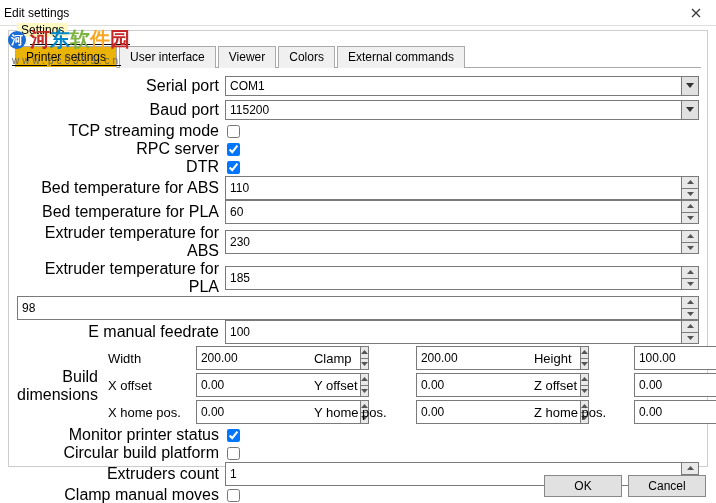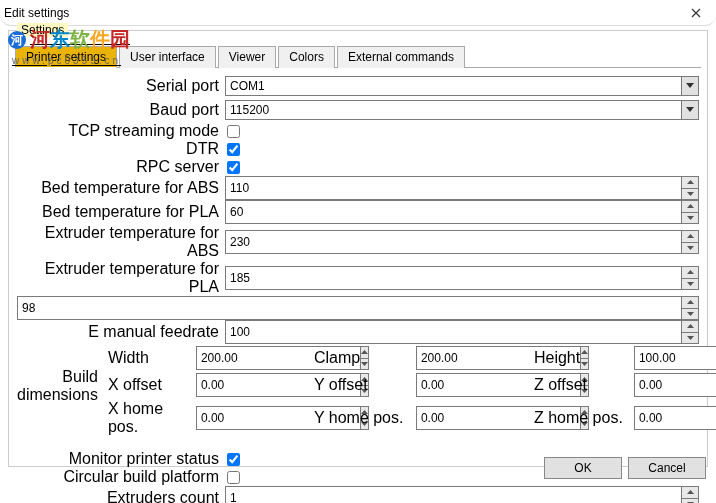--- a/index.html
+++ b/index.html
@@ -1,18 +1,18 @@
 <!DOCTYPE html>
 <html><head>
 <meta charset="utf-8">
 <style>
 * { box-sizing: border-box; margin: 0; padding: 0; }
 body { font-family: "Segoe UI", Tahoma, sans-serif; font-size: 12px; background: #fff; width: 716px; height: 503px; overflow: hidden; position: relative; }
 
-.titlebar { height: 26px; background: #fff; border-bottom: 1px solid #ddd; display: flex; align-items: center; padding: 0 4px; position: relative; border-radius: 11px; }
+.titlebar { height: 26px; background: #fff; border-bottom: 1px solid #ddd; display: flex; align-items: center; padding: 0 4px; position: relative; }
 .titlebar .title { font-size: 12px; color: #000; }
 .titlebar .close { position: absolute; right: 0; top: 0; width: 40px; height: 26px; display: flex; align-items: center; justify-content: center; font-size: 14px; }
 
 .watermark { position: absolute; top: 26px; left: 8px; z-index: 10; pointer-events: none; text-decoration: underline; }
 .watermark .dot { display:inline-block; width:18px; height:18px; border-radius:50%; background:#1a6dd6; color:#fff; font-weight:bold; text-align:center; line-height:18px; font-size:12px; margin-right:4px; vertical-align:middle;}
 .watermark .cn { font-size: 20px; font-weight: bold; vertical-align:middle; }
 .watermark .c1{color:#c62828;} .watermark .c2{color:#0088cc;} .watermark .c3{color:#7cb342;} .watermark .c4{color:#f9a825;}
 .watermark .url { font-size: 10px; color:#666; letter-spacing:3px; margin-left:4px; }
 
 .groupbox { position: absolute; top: 30px; left: 8px; right: 8px; bottom: 36px; border: 1px solid #ccc; }
@@ -35,23 +35,23 @@
 .spin.narrow { flex: 0 0 auto; width: 94px; }
 .spin input { flex:1; border:1px solid #7a7a7a; padding:2px 4px; font-size:12px; height:24px; }
 .spin .btns { width:17px; display:flex; flex-direction:column; border:1px solid #7a7a7a; border-left:none; }
 .spin .btns div { flex:1; background:#e8e8e8; display:flex; align-items:center; justify-content:center; }
 .spin .btns div:first-child{border-bottom:1px solid #7a7a7a;}
 .spin .btns svg{width:7px;height:4px;}
 
 input[type=checkbox]{ width:13px; height:13px; margin-left:2px; }
 
 .dimgrid { display:grid; grid-template-columns: 80px 110px 94px 110px 92px 110px; column-gap: 8px; row-gap: 3px; align-items:center; margin-left: 4px; }
-.dimgrid .dlbl { font-size:16px; text-align:left; }
-
-.footer { position:absolute; bottom:24px; right:10px; display:flex; gap:6px; }
+.dimgrid .dlbl { font-size:13px; text-align:left; }
+
+.footer { position:absolute; bottom:6px; right:10px; display:flex; gap:6px; }
 .btn { min-width:78px; height:22px; border:1px solid #888; background:#e1e1e1; font-size:12px; font-family:inherit; padding:2px 12px; }
 </style>
 </head>
 <body>
 
 <div class="titlebar">
   <span class="title">Edit settings</span>
   <div class="close">
     <svg width="10" height="10" viewBox="0 0 10 10">
         <path d="M1 1L9 9M9 1L1 9" stroke="#333" stroke-width="1.2"></path>
@@ -99,25 +99,25 @@
             </svg>
           </div>
       </div>
     </div>
 
     <div class="row" style="min-height:17px;">
       <div class="label">TCP streaming mode</div>
       <input type="checkbox" style="">
     </div>
     <div class="row" style="min-height:17px;">
+      <div class="label">RPC server</div>
+      <input type="checkbox" checked="" style="">
+    </div>
+    <div class="row" style="min-height:17px;">
       <div class="label">DTR</div>
-      <input type="checkbox" checked="" style="">
-    </div>
-    <div class="row" style="min-height:17px;">
-      <div class="label">RPC server</div>
       <input type="checkbox" checked="" style="">
     </div>
 
     <div class="row">
       <div class="label">Bed temperature for ABS</div>
       <div class="spin">
           <input type="text" value="110" style="">
           <div class="btns">
             <div>
               <svg viewBox="0 0 7 4">
@@ -331,21 +331,21 @@
               </div>
             </div>
           </div>
         <div class="dlbl">Z home pos.</div>
         <div class="spin narrow">
             <input type="text" value="0.00" style="">
           </div>
       </div>
     </div>
 
-    <div class="row" style="min-height:17px; margin-top:14px;">
+    <div class="row" style="min-height:17px; margin-top:2px;">
       <div class="label">Monitor printer status</div>
       <input type="checkbox" checked="" style="">
     </div>
     <div class="row" style="min-height:17px;">
       <div class="label">Circular build platform</div>
       <input type="checkbox" style="">
     </div>
     <div class="row">
       <div class="label">Extruders count</div>
       <div class="spin">

